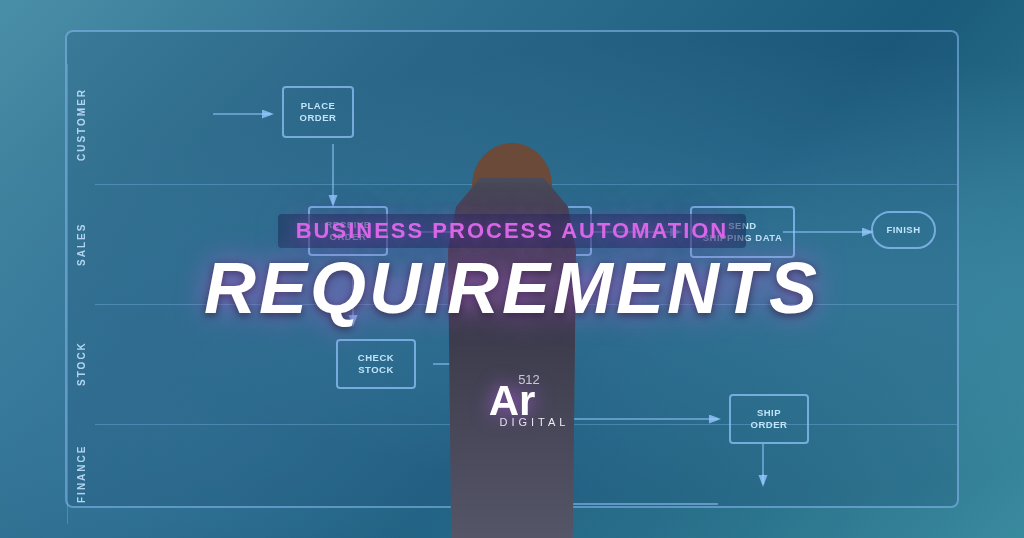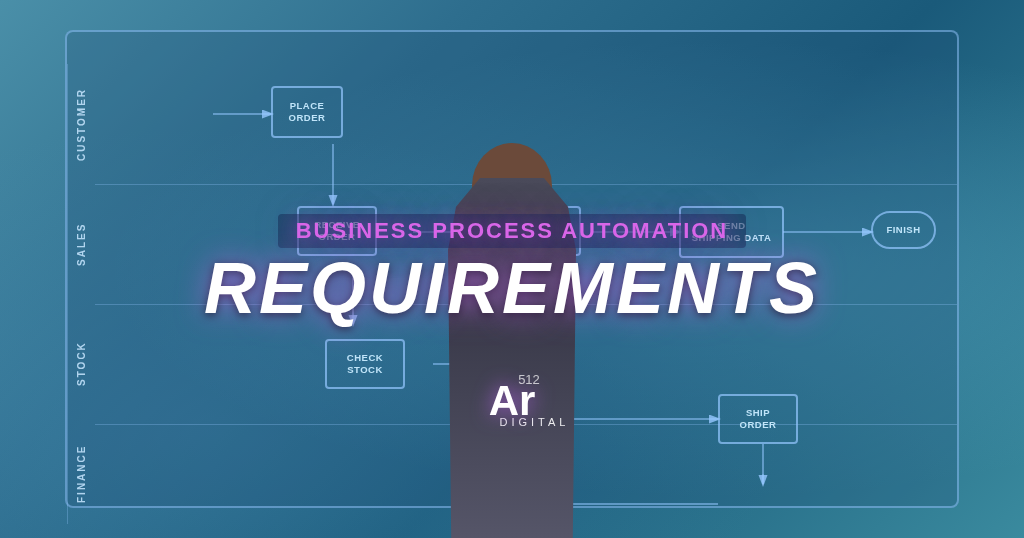--- a/index.html
+++ b/index.html
@@ -133,20 +133,21 @@
     .fc-rounded {
       background: transparent;
       border: 2px solid rgba(150, 200, 255, 0.7);
       border-radius: 50px;
     }
 
     .fc-rect {
       background: transparent;
       border: 2px solid rgba(150, 200, 255, 0.7);
       border-radius: 4px;
+      margin-left: 11px;
     }
 
     .fc-diamond {
       background: transparent;
       border: 2px solid rgba(150, 200, 255, 0.7);
       transform: rotate(45deg);
     }
 
     .fc-diamond-label {
       transform: rotate(-45deg);

